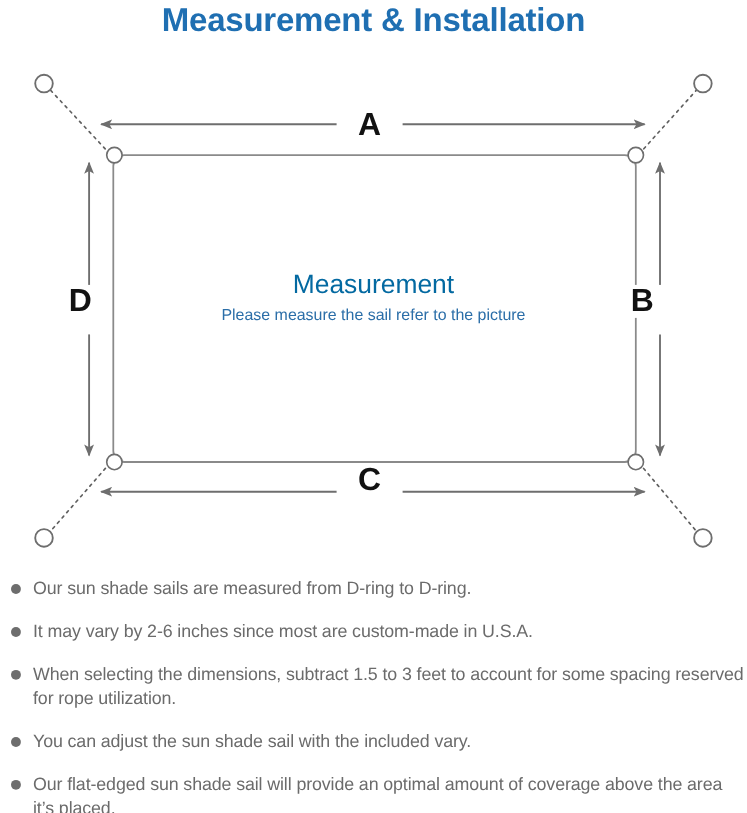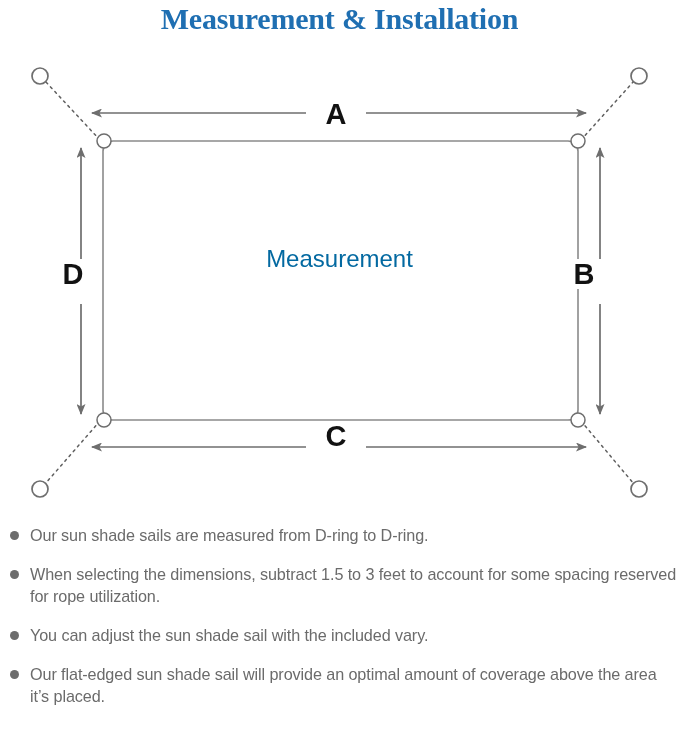--- a/index.html
+++ b/index.html
@@ -16,21 +16,21 @@
     -webkit-font-smoothing: antialiased;
   }
 
   
   .title {
     position: absolute;
     top: 0px;
     left: 0;
     width: 679px;
     text-align: center;
-    font-family: Liberation Serif, serif;
+    font-family: Liberation Sans, sans-serif;
     font-size: 30px;
     font-weight: bold;
     color: #1f6fb2;
     letter-spacing: -0.2px;
     line-height: 38px;
     white-space: nowrap;
   }
 
   
   .diagram {
@@ -156,31 +156,36 @@
     <line x1="364" y1="399" x2="586" y2="399" stroke="#6e6e6e" stroke-width="1.7" marker-end="url(#arrHead)"></line>
 
     <line x1="81" y1="212" x2="81" y2="100" stroke="#6e6e6e" stroke-width="1.7" marker-end="url(#arrHead)"></line>
     <line x1="81" y1="256" x2="81" y2="366" stroke="#6e6e6e" stroke-width="1.7" marker-end="url(#arrHead)"></line>
 
     <line x1="600" y1="212" x2="600" y2="100" stroke="#6e6e6e" stroke-width="1.7" marker-end="url(#arrHead)"></line>
     <line x1="600" y1="256" x2="600" y2="366" stroke="#6e6e6e" stroke-width="1.7" marker-end="url(#arrHead)"></line>
   </svg>
 
   <div class="sail-title">Measurement</div>
+  <div class="sail-sub">Please measure the sail refer to the picture</div>
 
   <div class="dim dim-a">A</div>
   <div class="dim dim-b">B</div>
   <div class="dim dim-c">C</div>
   <div class="dim dim-d">D</div>
 </div>
 
 <div class="bullets">
   <div class="bullet-row">
     <span class="bullet-dot"></span>
     <span class="bullet-text">Our sun shade sails are measured from D-ring to D-ring.</span>
+  </div>
+  <div class="bullet-row">
+    <span class="bullet-dot"></span>
+    <span class="bullet-text">It may vary by 2-6 inches since most are custom-made in U.S.A.</span>
   </div>
   <div class="bullet-row">
     <span class="bullet-dot"></span>
     <span class="bullet-text">When selecting the dimensions, subtract 1.5 to 3 feet to account for some spacing reserved for rope utilization.</span>
   </div>
   <div class="bullet-row">
     <span class="bullet-dot"></span>
     <span class="bullet-text">You can adjust the sun shade sail with the included vary.</span>
   </div>
   <div class="bullet-row">

